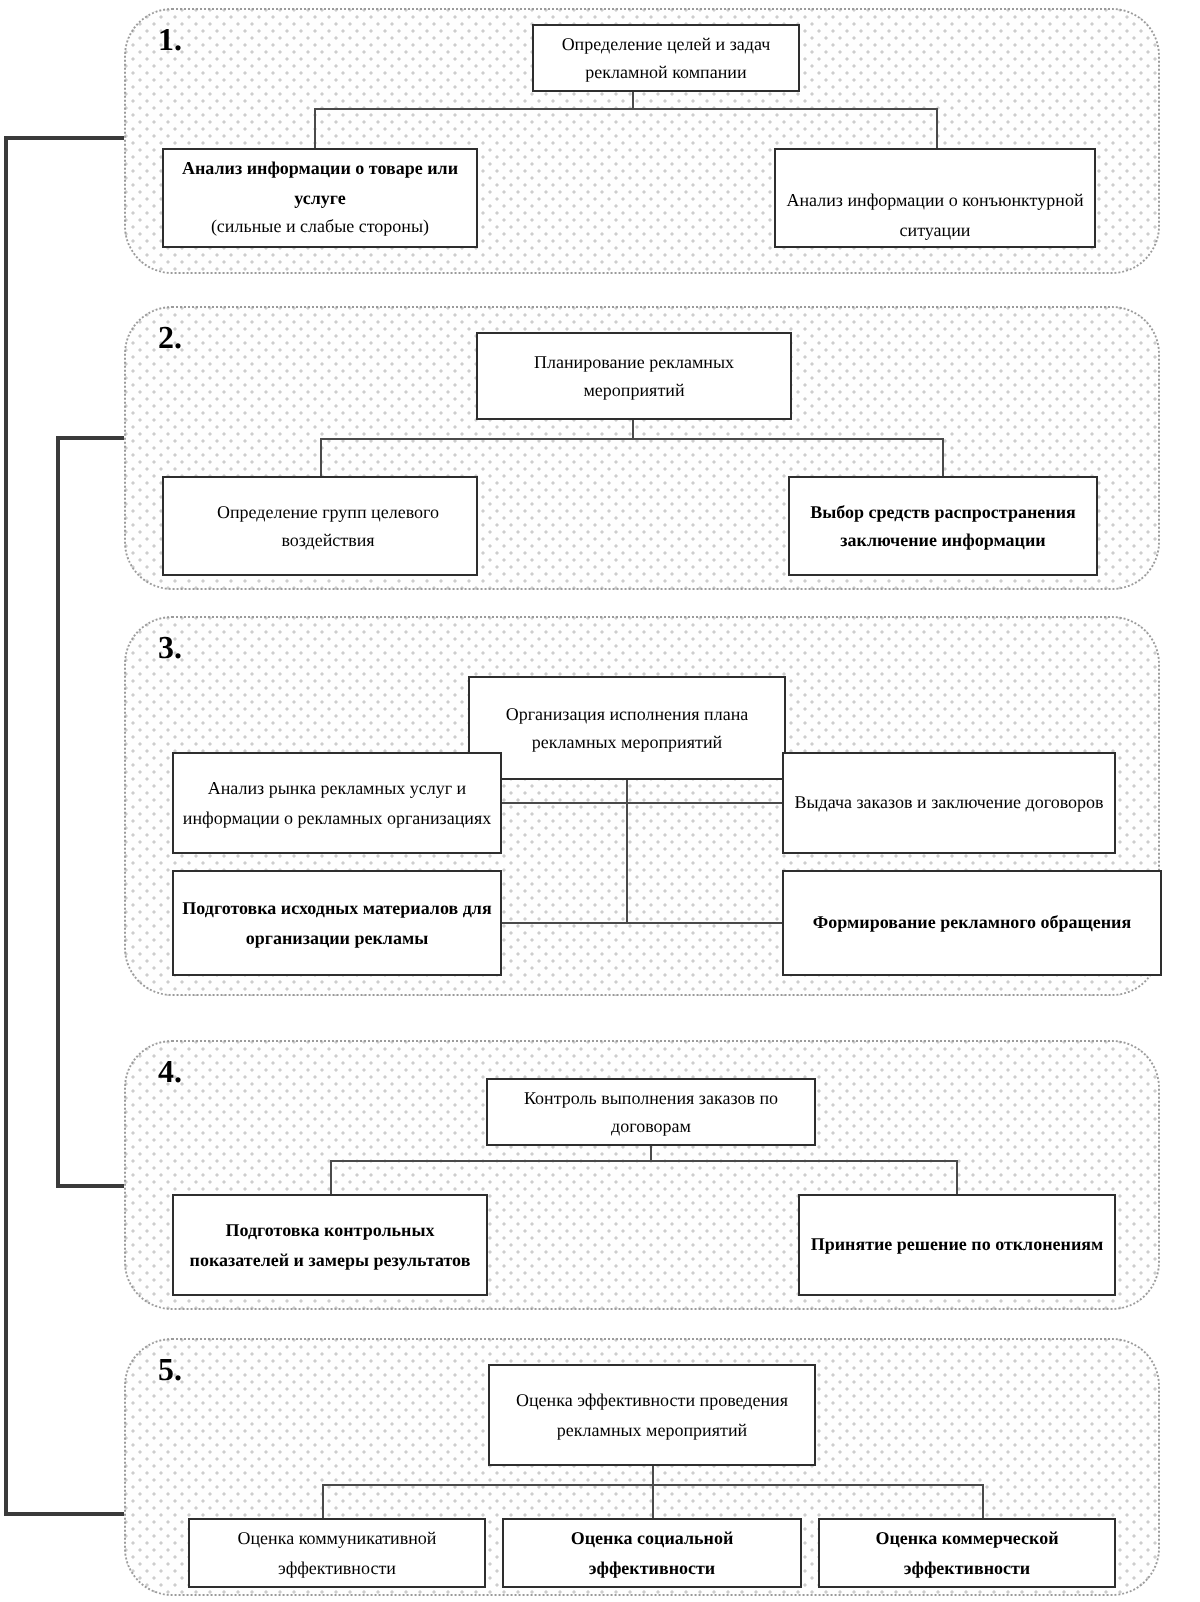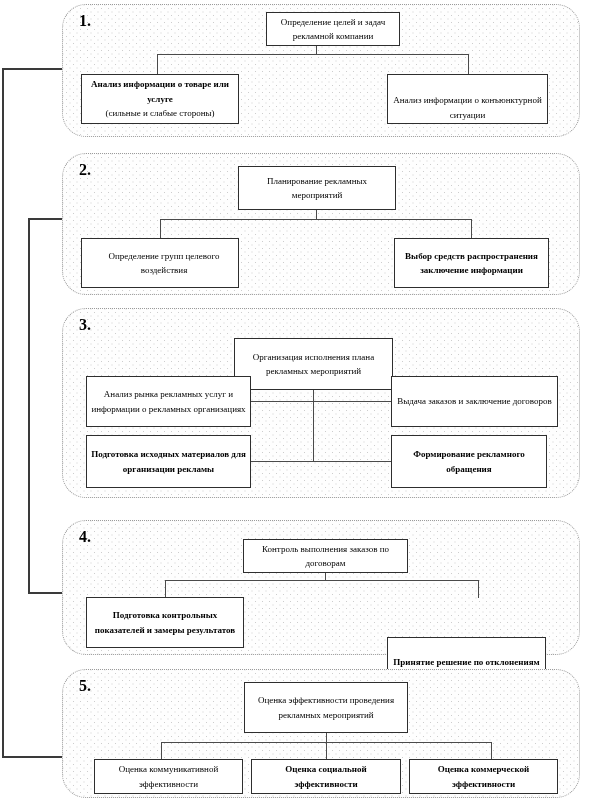--- a/index.html
+++ b/index.html
@@ -91,38 +91,38 @@
   </div>
   <div class="box" style="left:23px;top:67px;width:165px;height:51px;">
     <span>Анализ рынка рекламных услуг и информации о рекламных организациях</span>
   </div>
   <div class="box" style="left:328px;top:67px;width:167px;height:51px;">
     <span>Выдача заказов и заключение договоров</span>
   </div>
   <div class="box bold" style="left:23px;top:126px;width:165px;height:53px;">
     <span>Подготовка исходных материалов для организации рекламы</span>
   </div>
-  <div class="box bold" style="left:328px;top:126px;width:156px;height:53px;">
+  <div class="box bold" style="left:328px;top:126px;width:190px;height:53px;">
     <span>Формирование рекламного обращения</span>
   </div>
 </div>
 
 <div class="stage" style="left:62px;top:520px;width:518px;height:135px;">
   <span class="num">4.</span>
   <div class="ln" style="left:262px;top:52px;width:1px;height:8px;"></div>
   <div class="ln" style="left:102px;top:59px;width:314px;height:1px;"></div>
   <div class="ln" style="left:102px;top:59px;width:1px;height:18px;"></div>
   <div class="ln" style="left:415px;top:59px;width:1px;height:18px;"></div>
   <div class="box" style="left:180px;top:18px;width:165px;height:34px;">
     <span>Контроль выполнения заказов по договорам</span>
   </div>
   <div class="box bold" style="left:23px;top:76px;width:158px;height:51px;">
     <span>Подготовка контрольных показателей и замеры результатов</span>
   </div>
-  <div class="box bold" style="left:324px;top:76px;width:159px;height:51px;margin-top:40px;">
+  <div class="box bold" style="left:336px;top:76px;width:159px;height:51px;">
     <span>Принятие решение по отклонениям</span>
   </div>
 </div>
 
 <div class="stage" style="left:62px;top:669px;width:518px;height:129px;">
   <span class="num">5.</span>
   <div class="ln" style="left:263px;top:63px;width:1px;height:10px;"></div>
   <div class="ln" style="left:98px;top:72px;width:331px;height:1px;"></div>
   <div class="ln" style="left:98px;top:72px;width:1px;height:18px;"></div>
   <div class="ln" style="left:263px;top:72px;width:1px;height:18px;"></div>

